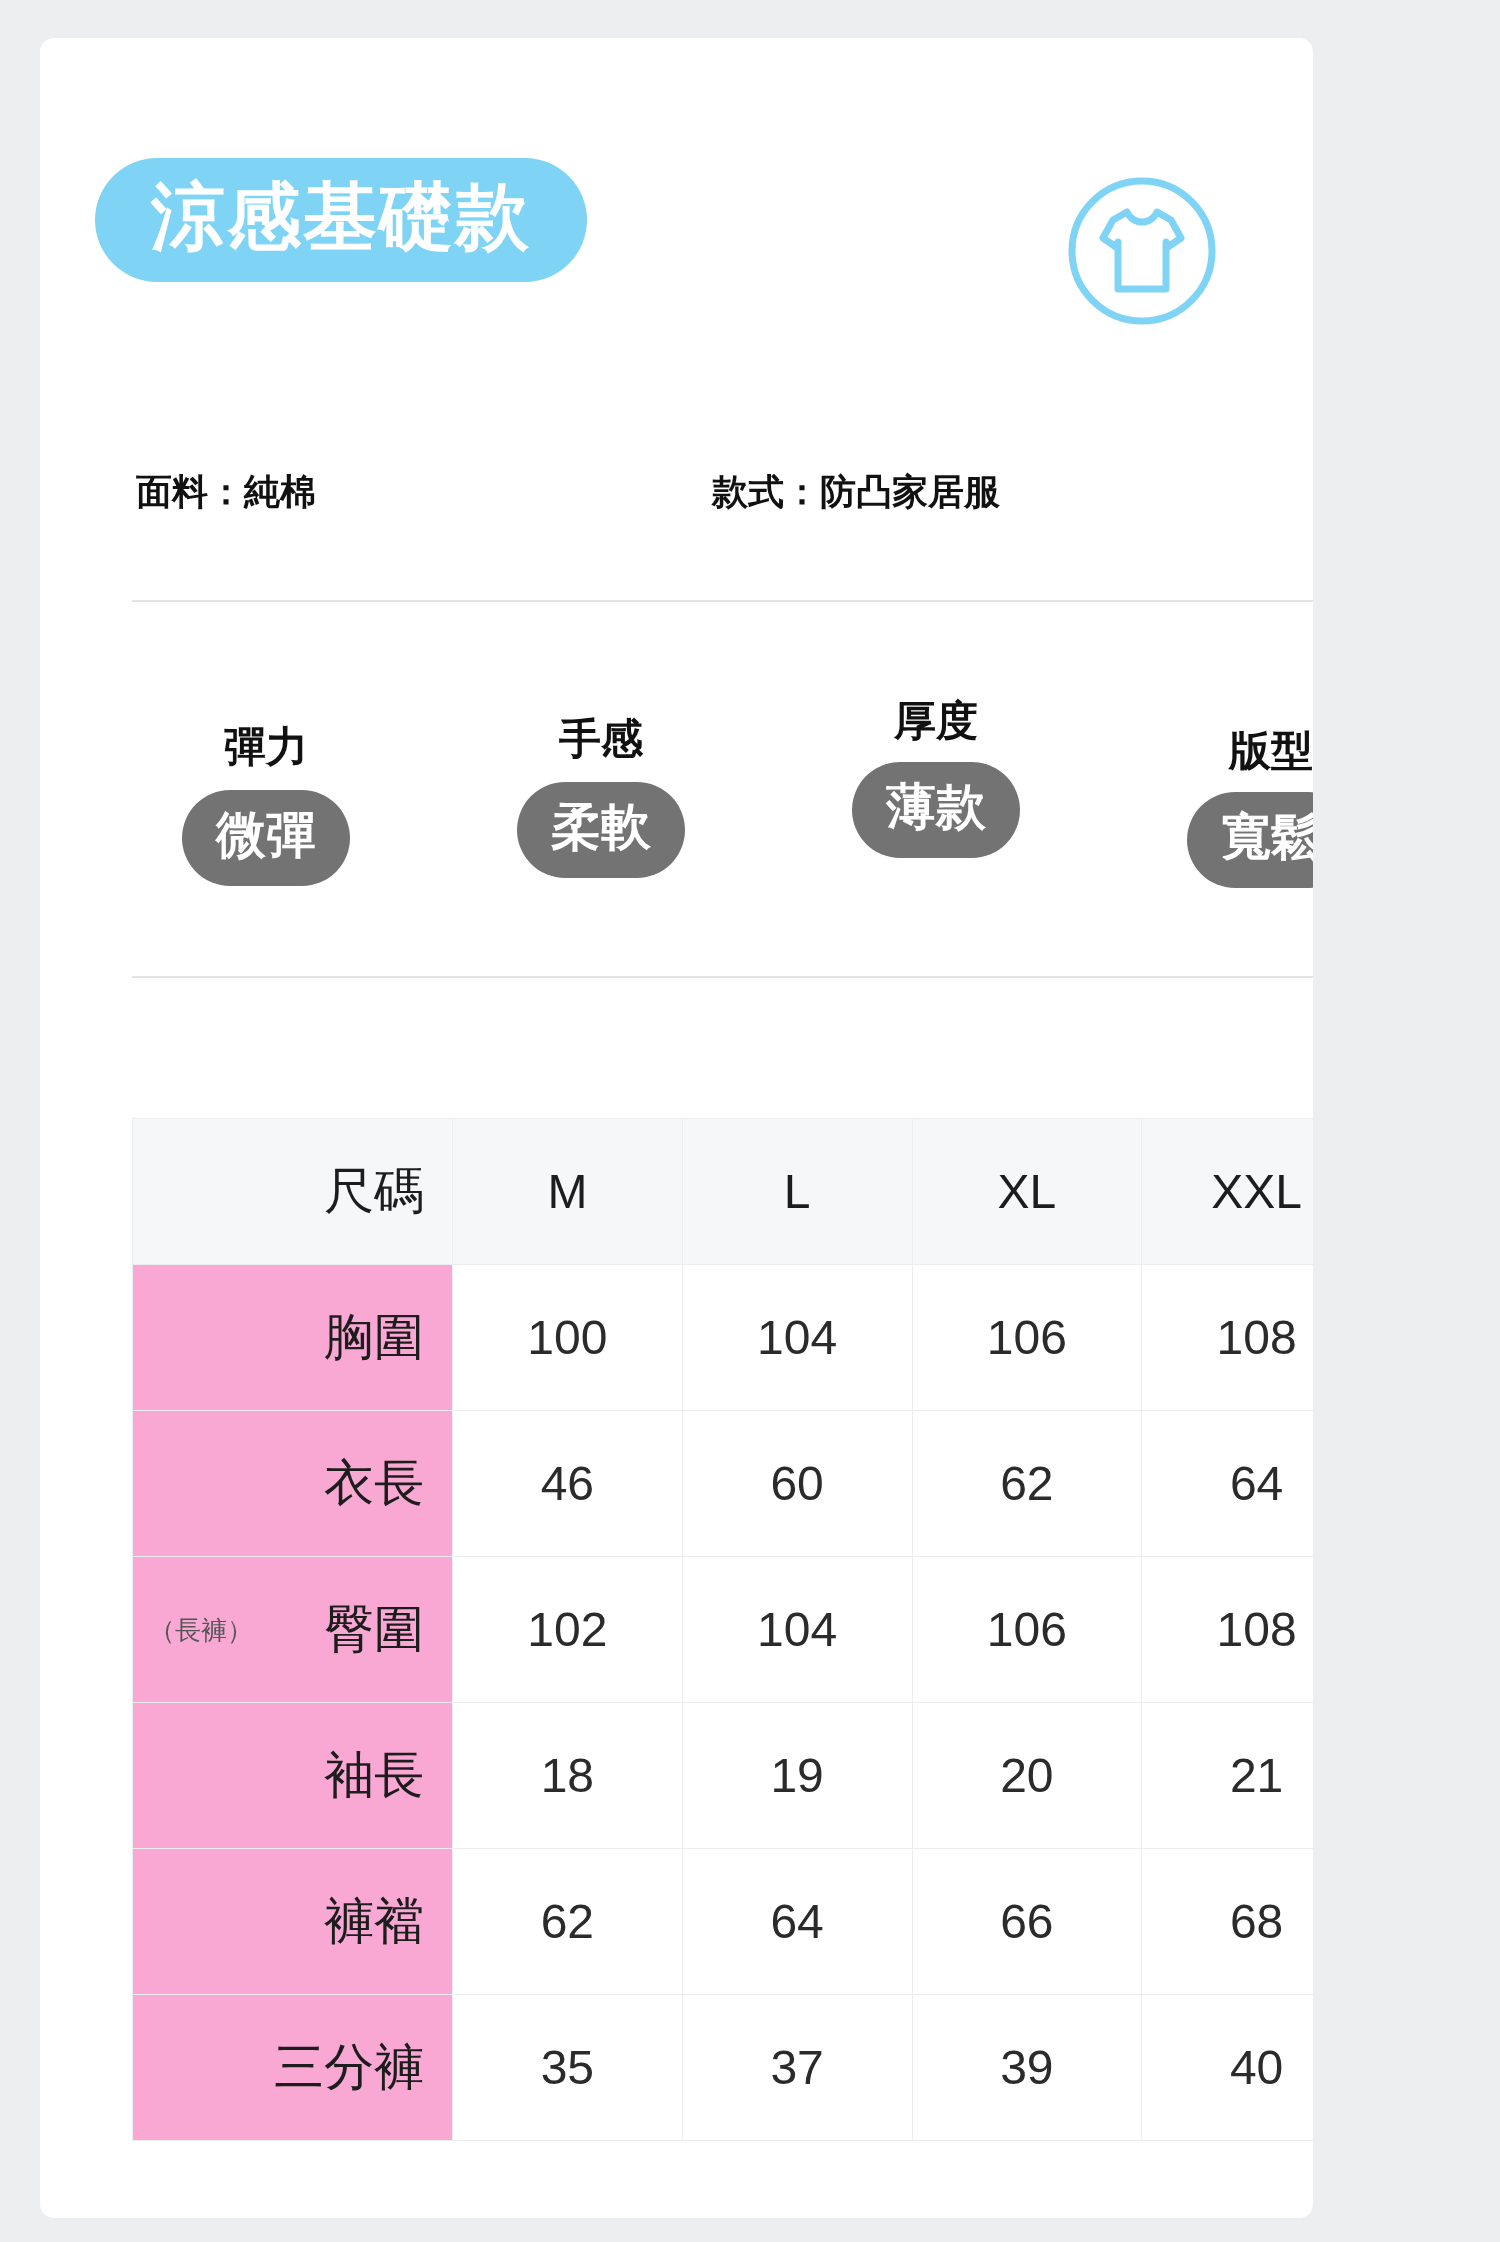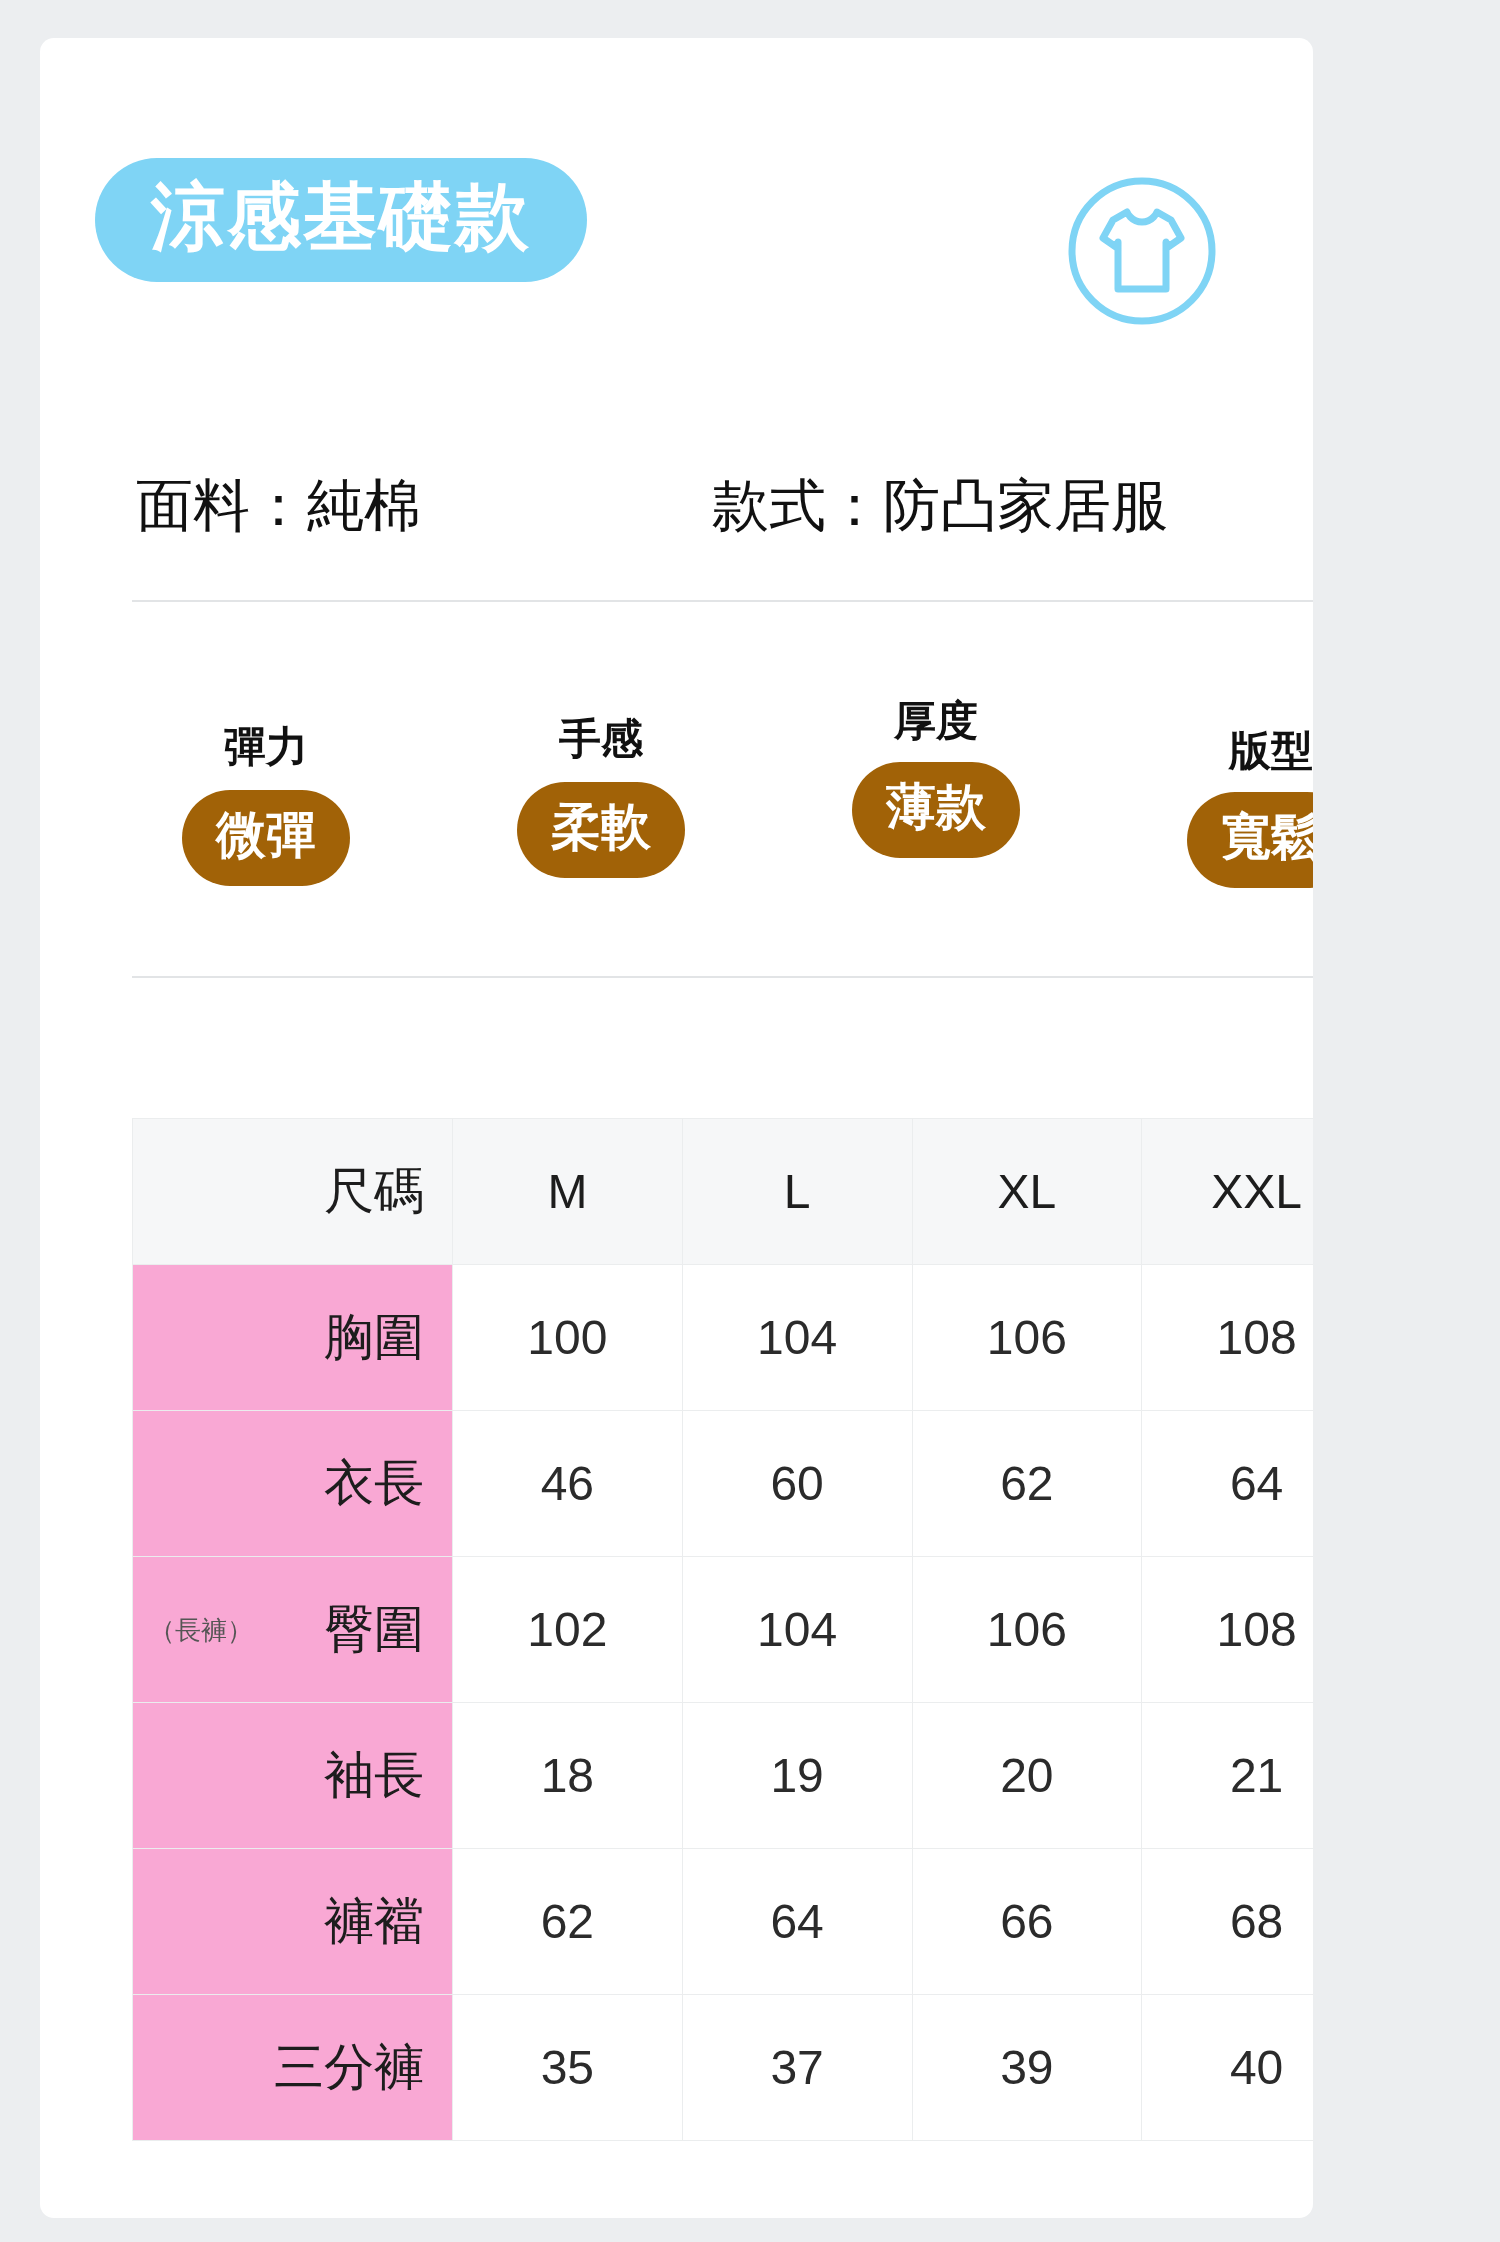--- a/index.html
+++ b/index.html
@@ -55,22 +55,22 @@
   
   .meta-row {
     position: absolute;
     top: 430px;
     left: 0;
     width: 100%;
     height: 90px;
   }
   .meta-item {
     position: absolute;
-    font-size: 57px;
-    font-weight: normal;
+    font-size: 36px;
+    font-weight: bold;
     color: #111111;
     white-space: nowrap;
   }
   .meta-fabric { left: 96px; top: 0; }
   .meta-style  { left: 672px; top: 0; }
 
   .divider {
     position: absolute;
     left: 92px;
     width: 1232px;
@@ -95,21 +95,21 @@
   .attr-label {
     font-size: 42px;
     font-weight: bold;
     color: #111111;
     line-height: 1;
     margin-bottom: 22px;
     white-space: nowrap;
   }
   .attr-pill {
     display: inline-block;
-    background: #a16207;
+    background: #737373;
     color: #ffffff;
     border-radius: 52px;
     font-size: 50px;
     font-weight: bold;
     padding: 20px 34px 26px 34px;
     line-height: 1;
     white-space: nowrap;
   }
   .attr-0 { left: 50px;  top: 8px; }
   .attr-1 { left: 385px; top: 0; }

